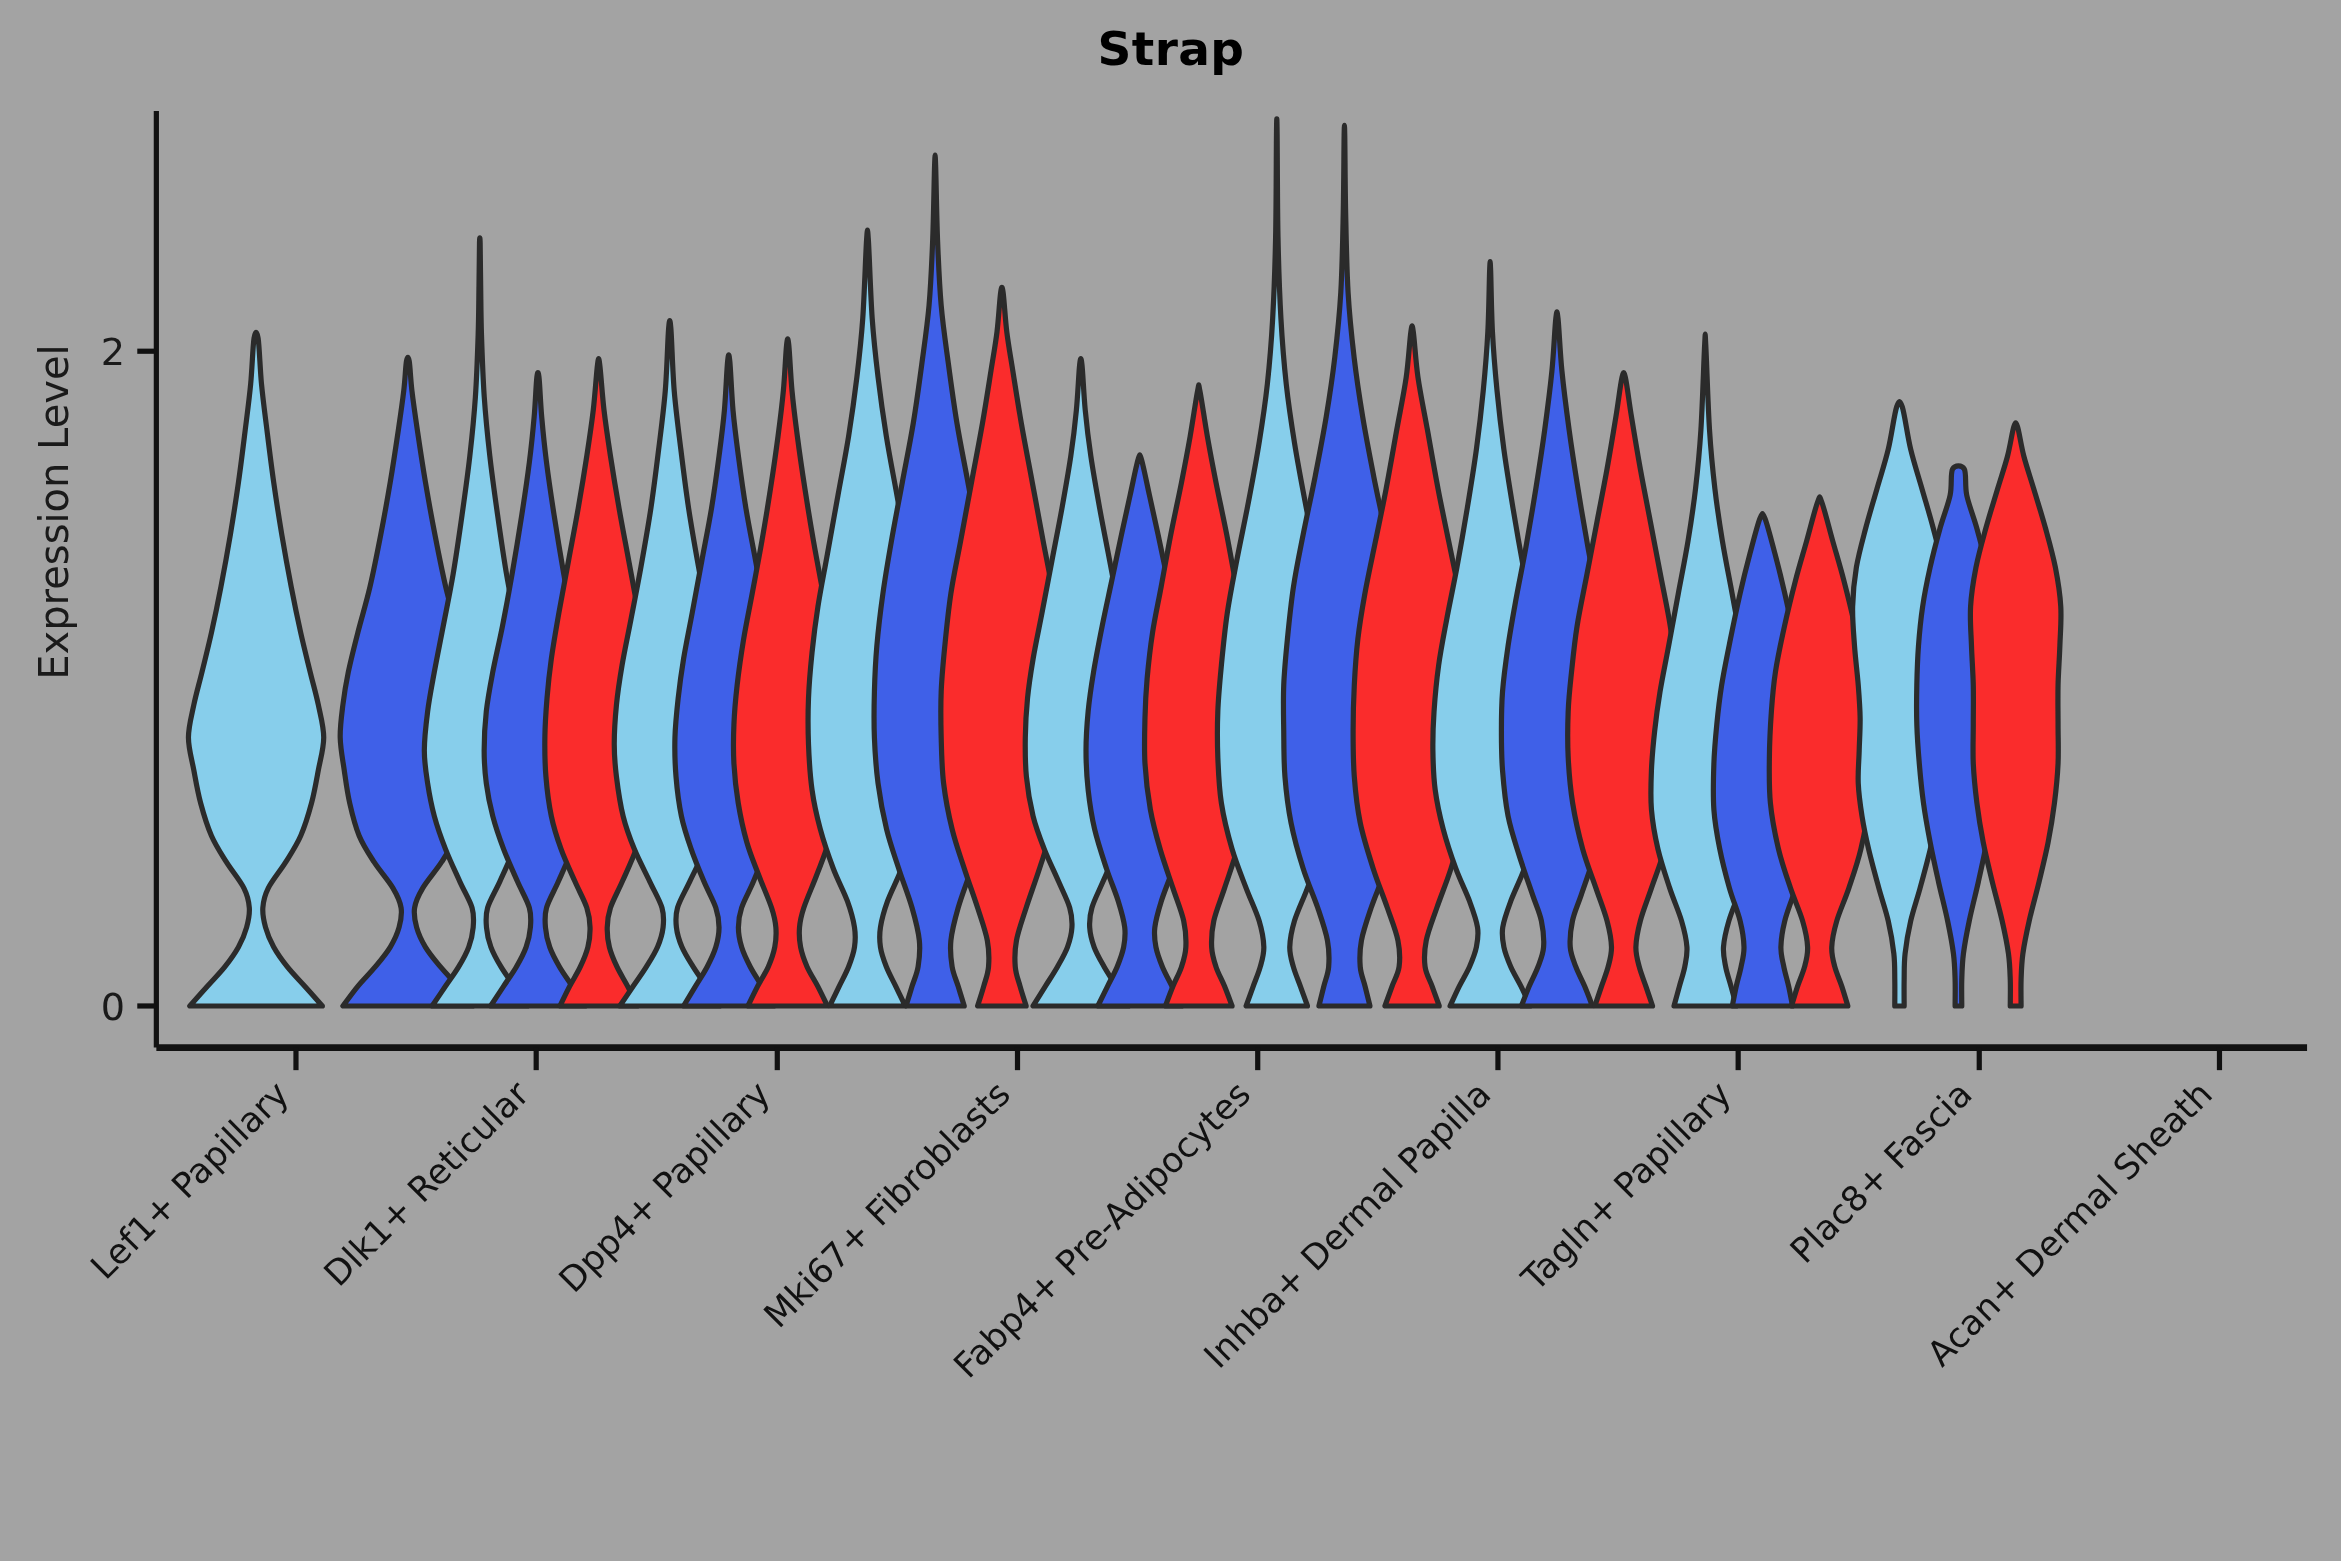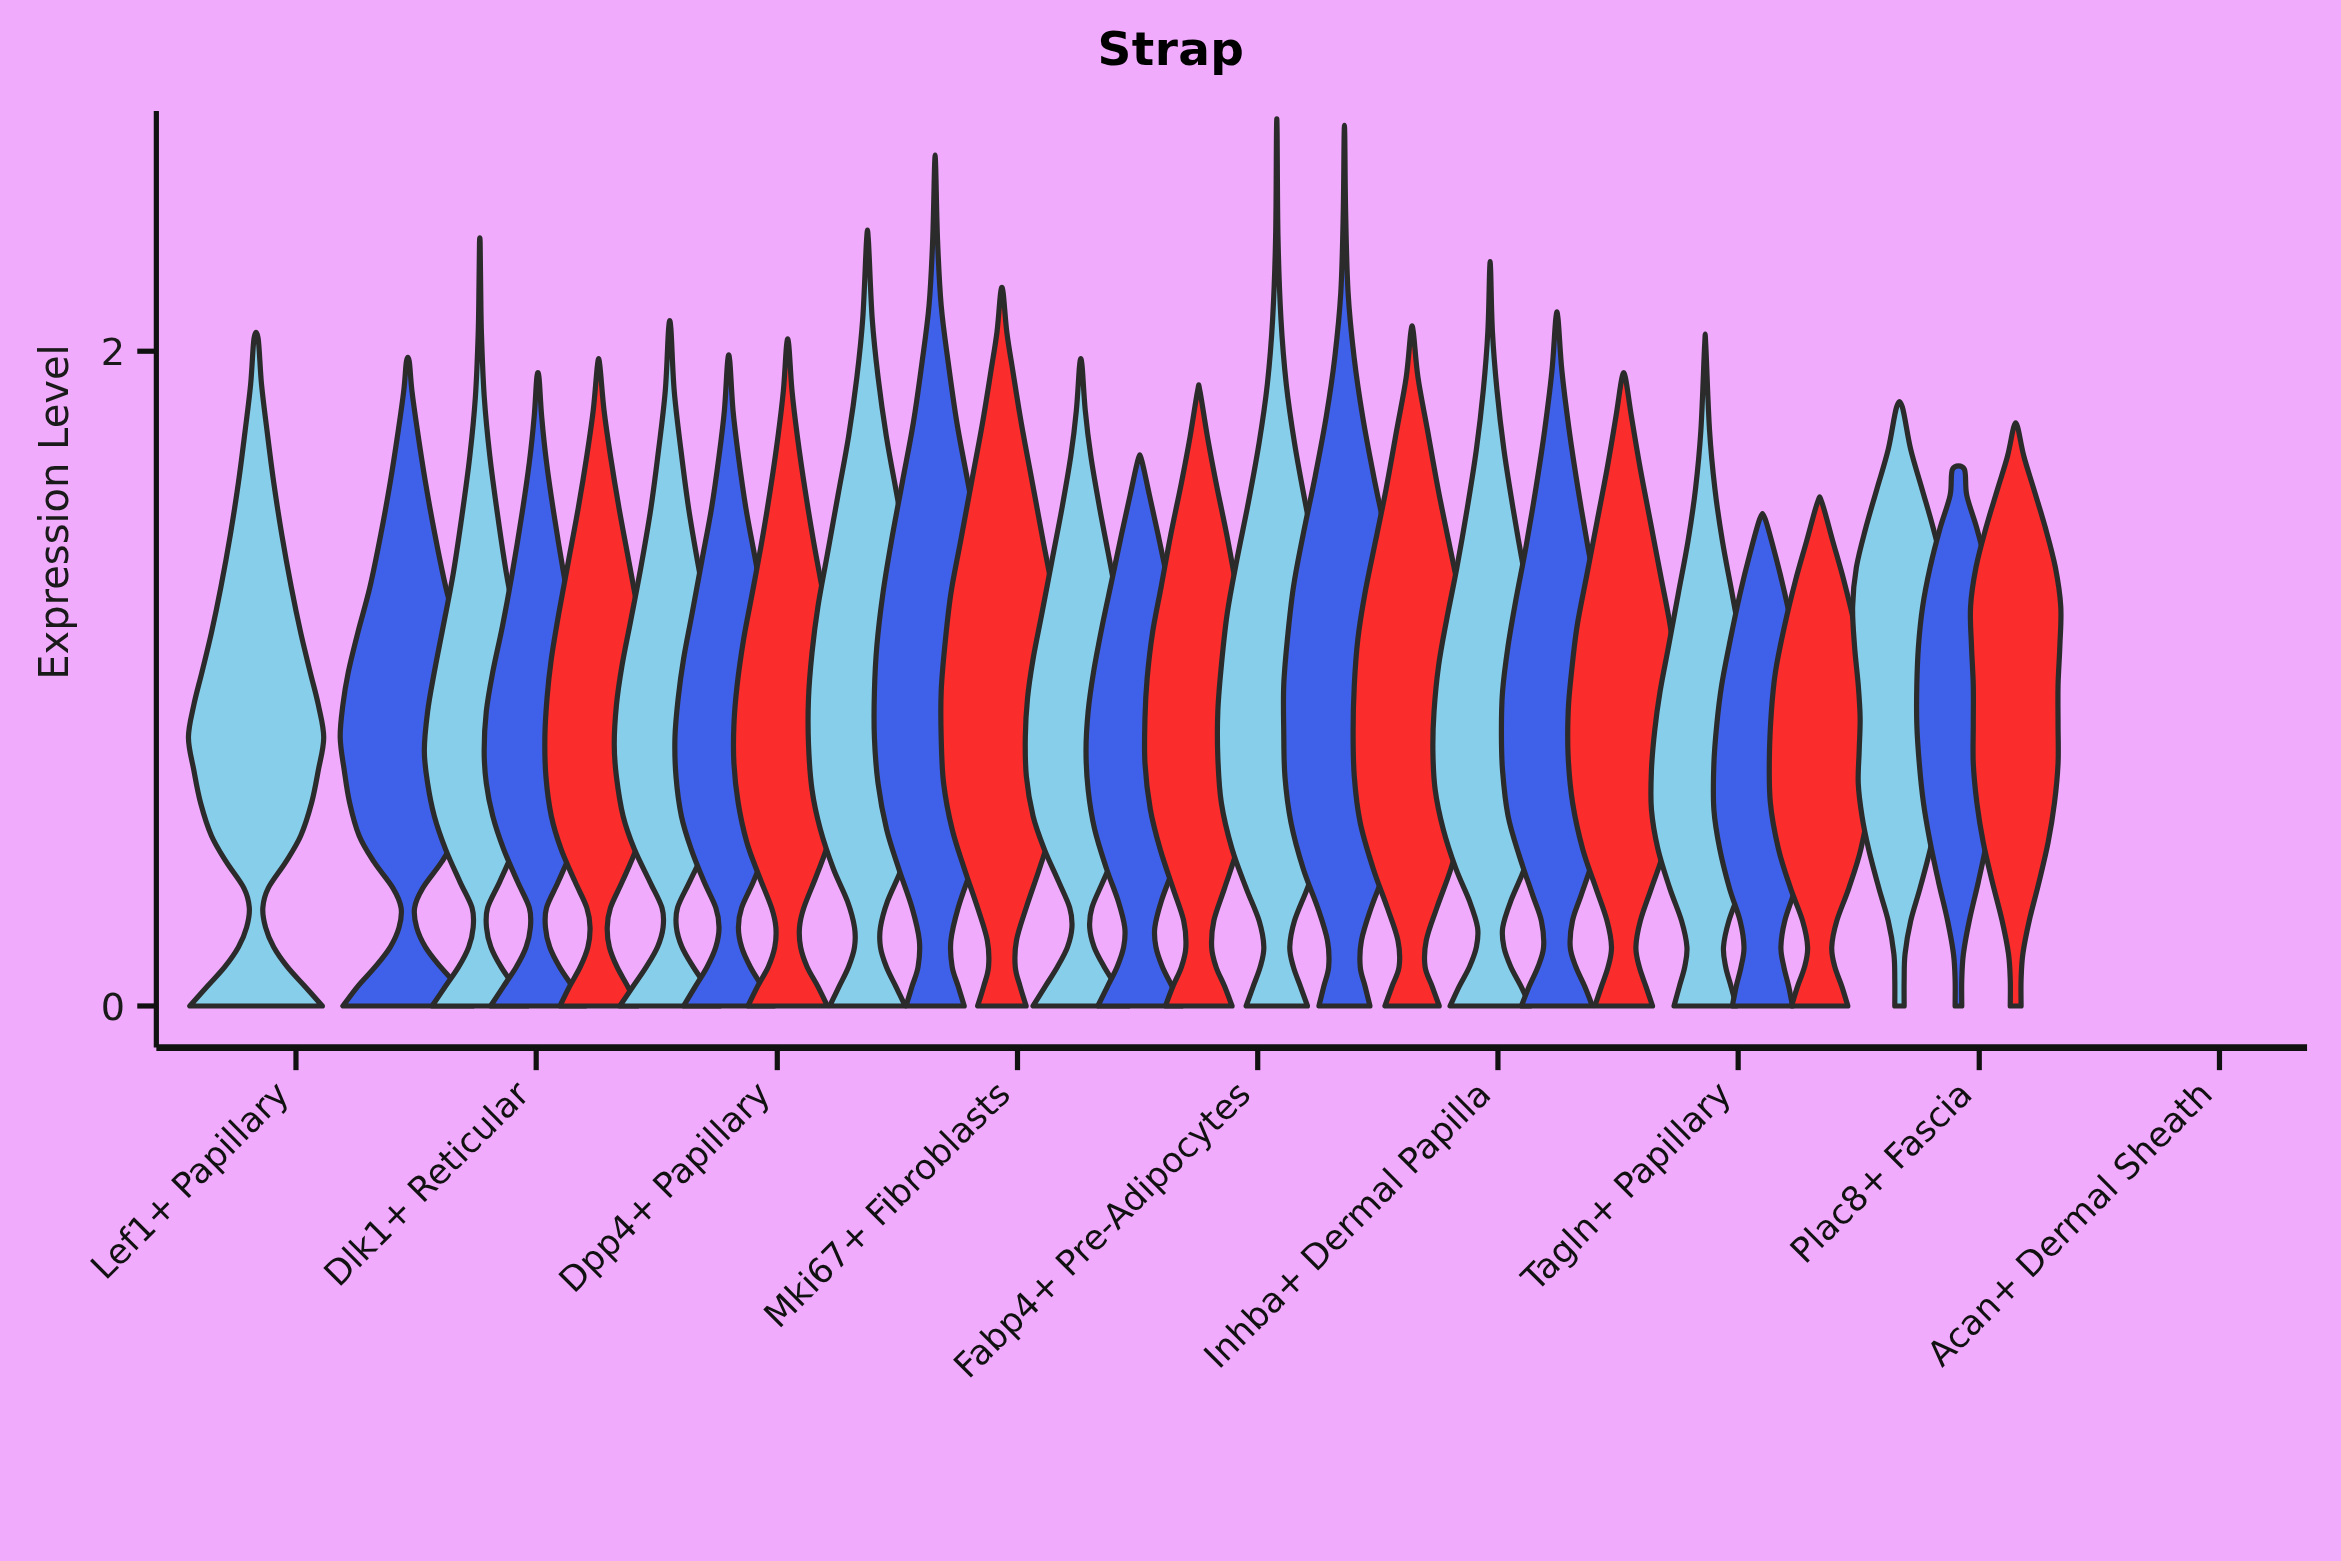--- a/index.html
+++ b/index.html
@@ -1,17 +1,17 @@
 <!DOCTYPE html>
 <html style="font-size:14px"><head>
 <meta charset="utf-8">
 <style>
   html,body{margin:0;padding:0;background:#ffffff;}
   body{width:2342px;height:1561px;overflow:hidden;font-family:"DejaVu Sans",sans-serif;}
-  #root{position:relative;width:2342px;height:1561px;background:#f0abfc;}
+  #root{position:relative;width:2342px;height:1561px;background:#a3a3a3;}
   #plot-title{
     position:absolute;left:0;top:21px;width:2342px;text-align:center;
     font-family:"DejaVu Sans",sans-serif;font-weight:bold;font-size:47px;color:#000;
     letter-spacing:0.4px;
   }
   #ylabel{
     position:absolute;left:-206px;top:489px;width:520px;text-align:center;
     transform:rotate(-90deg);
     font-family:"DejaVu Sans",sans-serif;font-size:40px;color:#1a1a1a;
   }

